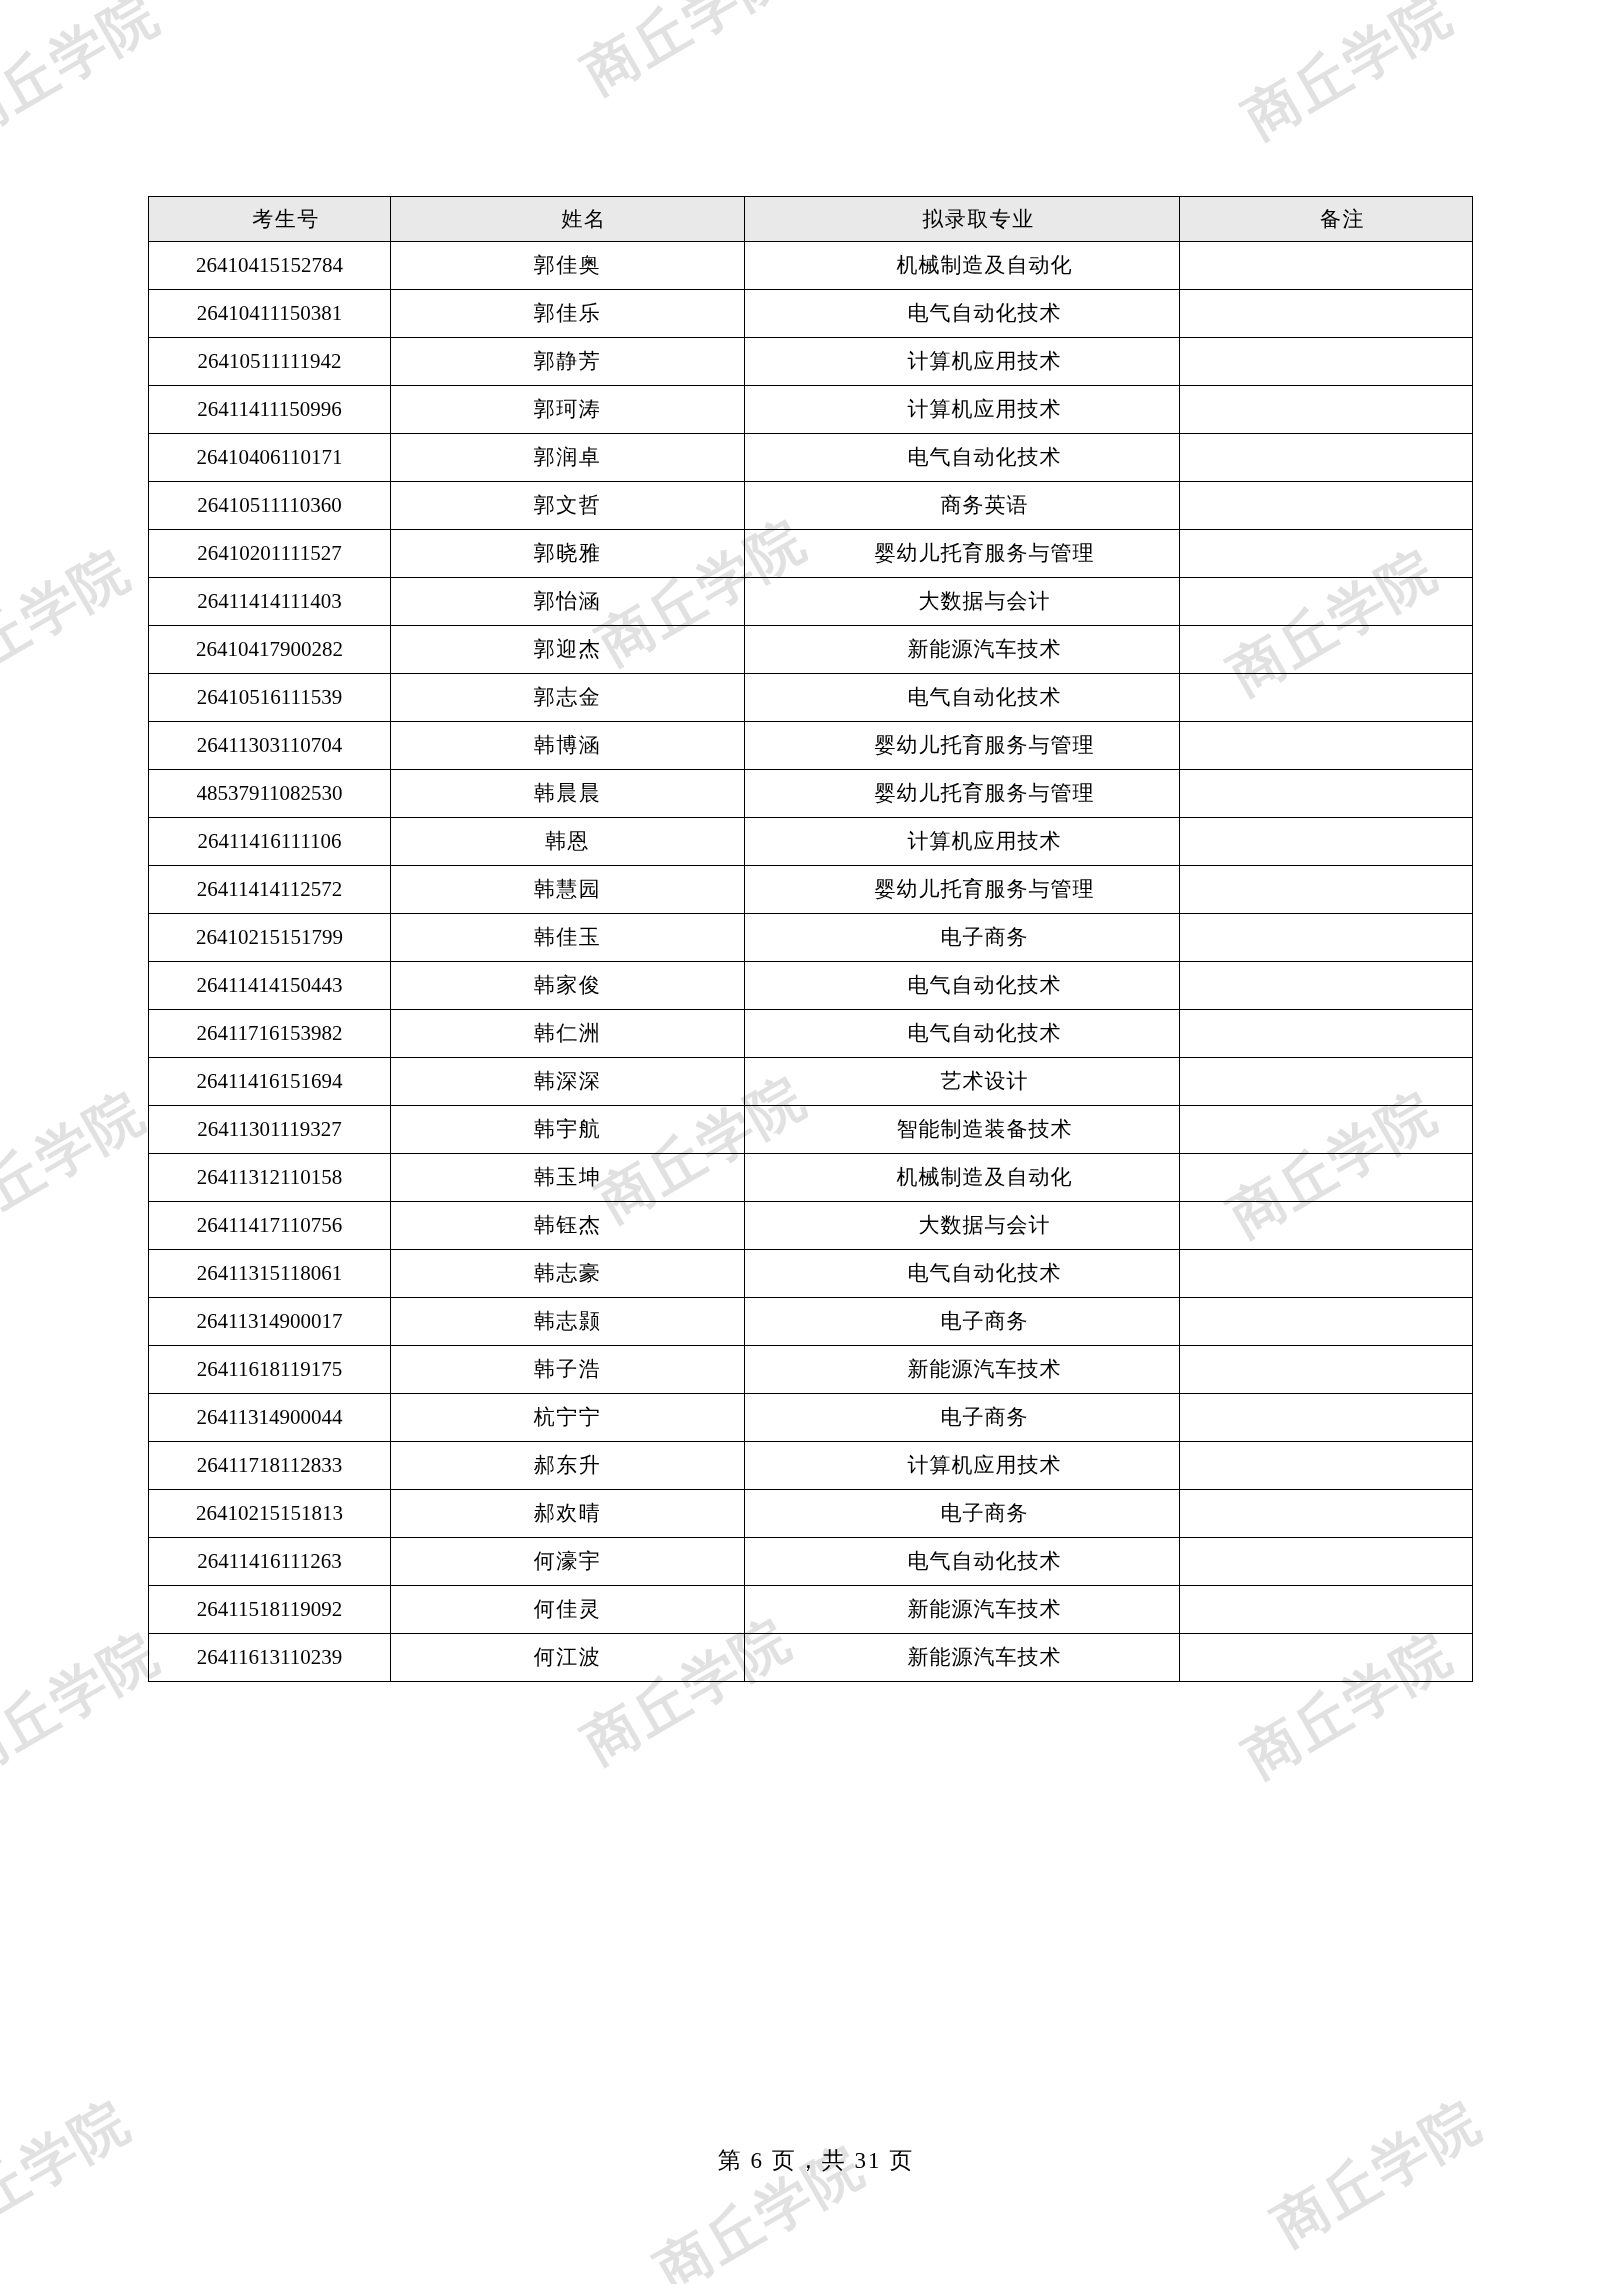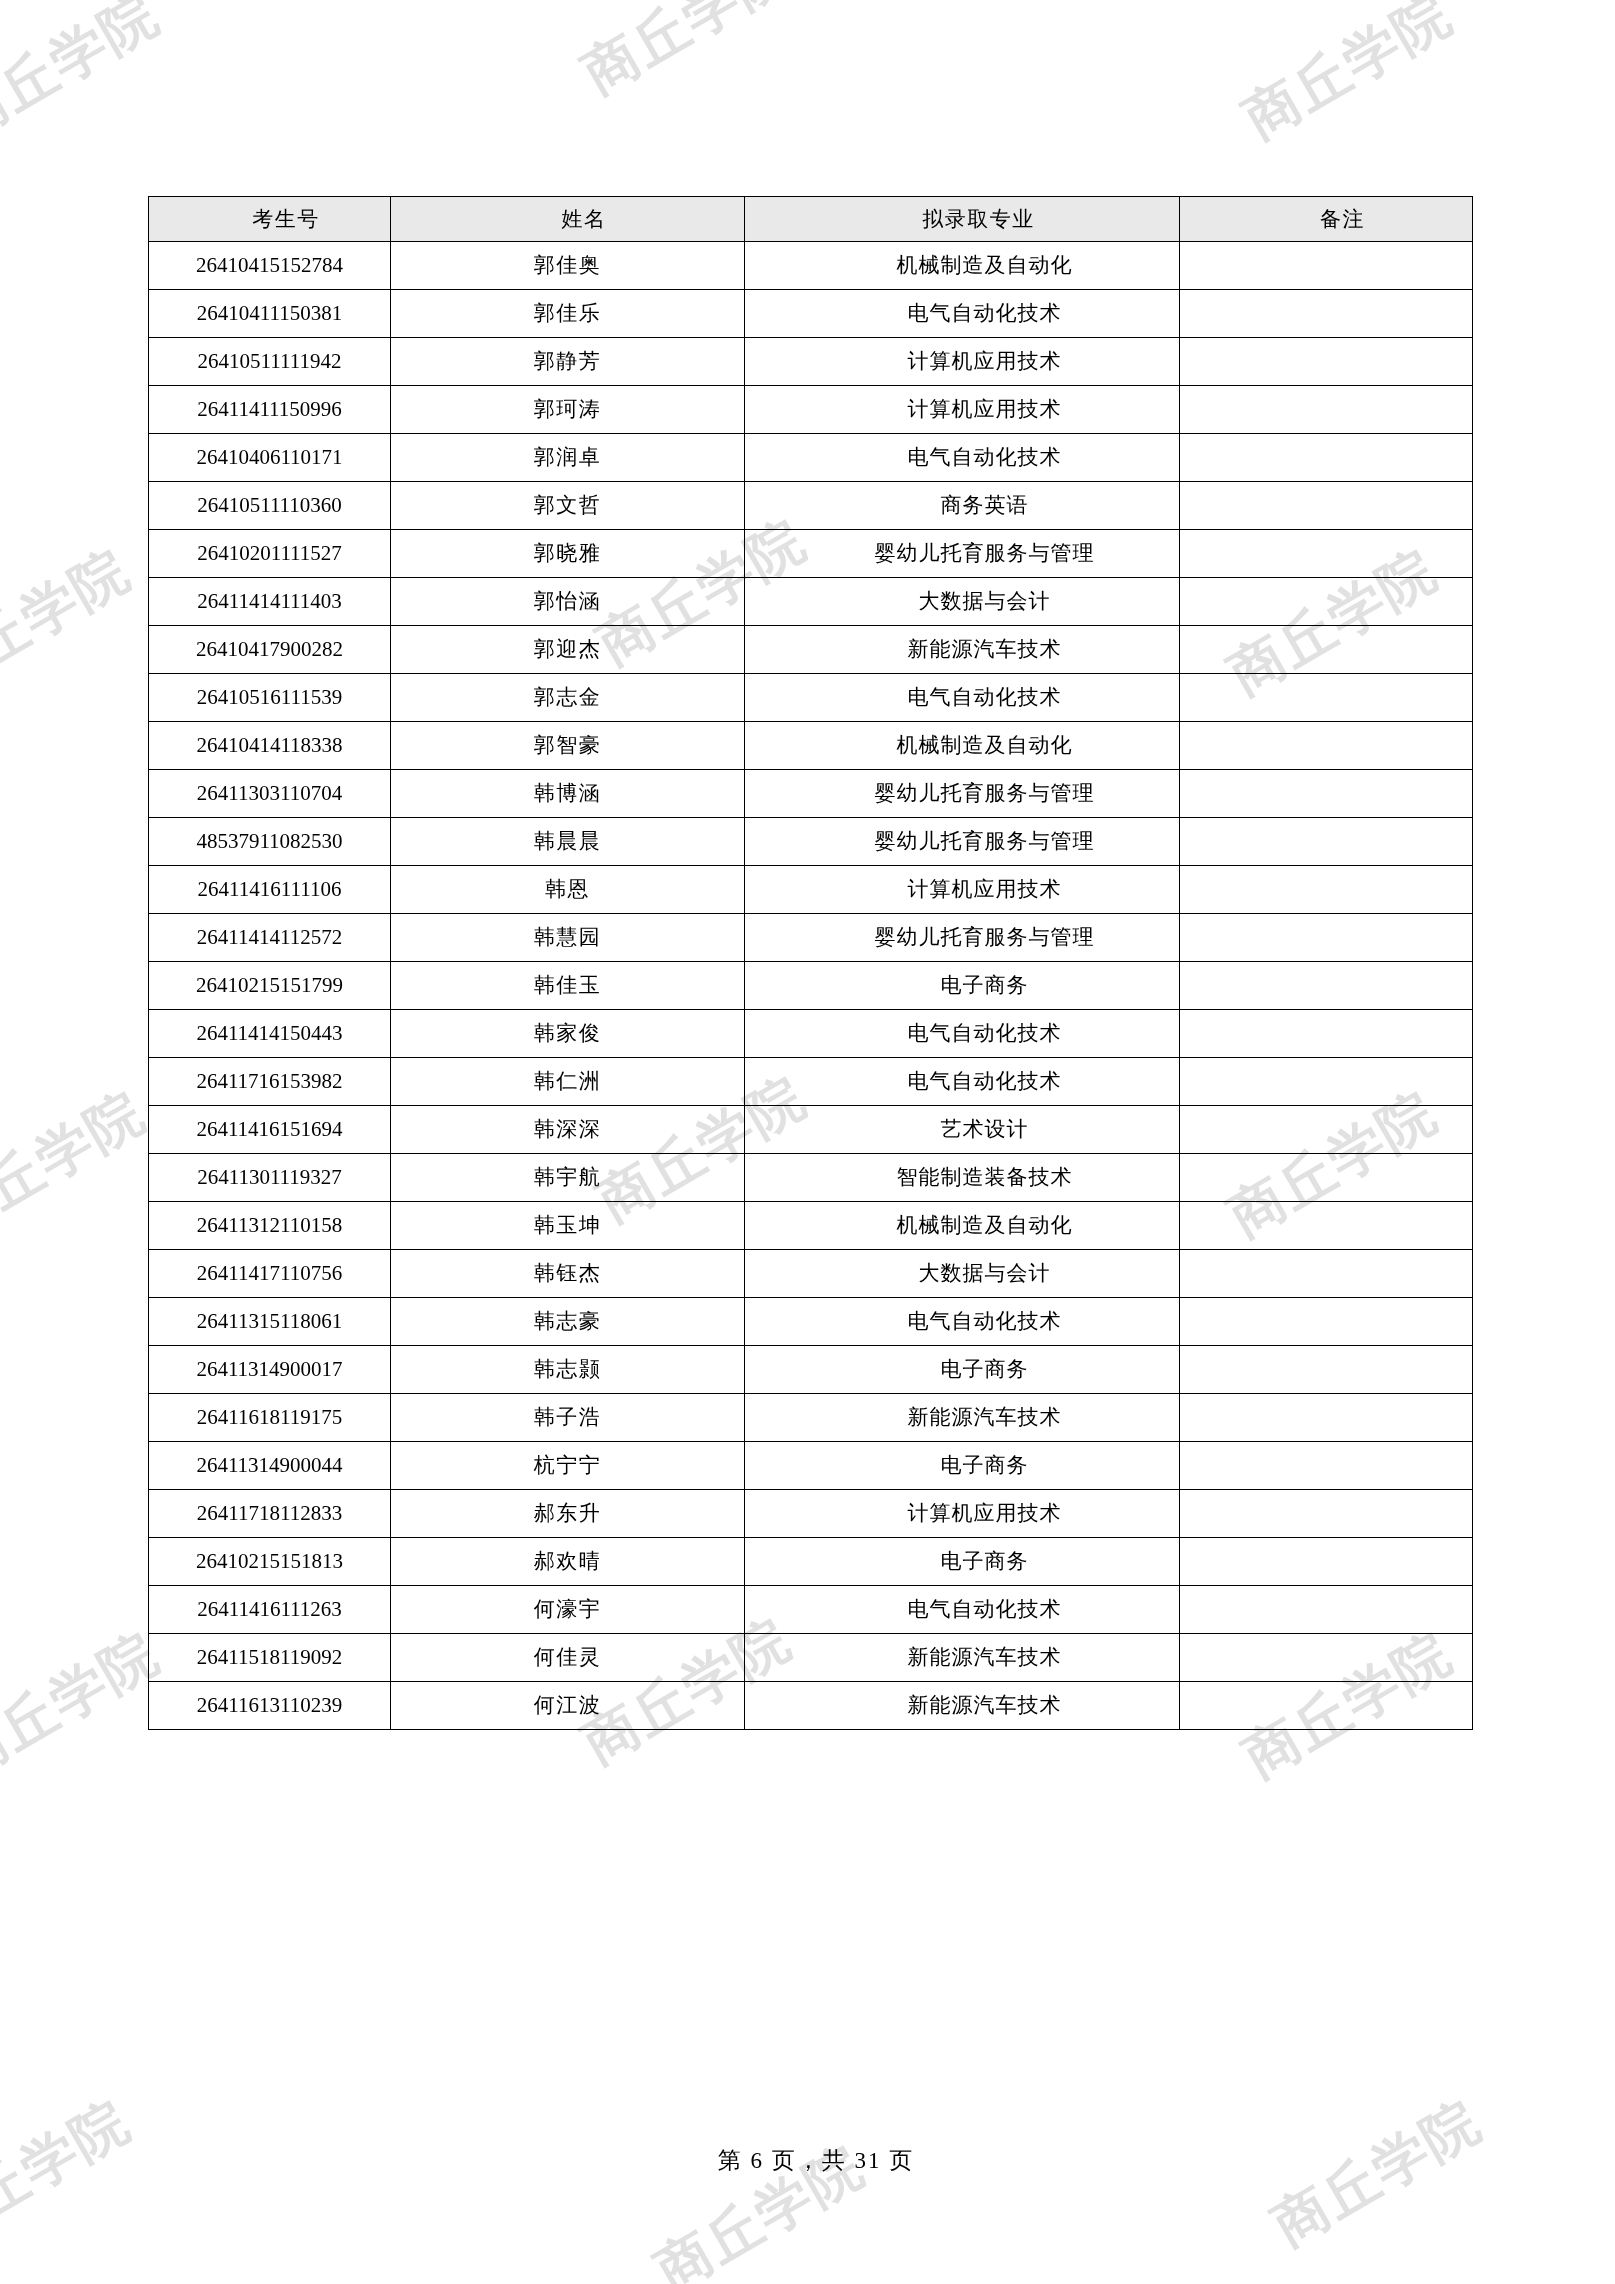--- a/index.html
+++ b/index.html
@@ -200,26 +200,20 @@
             <td class="cell-major">新能源汽车技术</td>
             <td class="cell-note"></td>
           </tr>
           <tr>
             <td class="cell-id">26410516111539</td>
             <td class="cell-name">郭志金</td>
             <td class="cell-major">电气自动化技术</td>
             <td class="cell-note"></td>
           </tr>
           <tr>
-            <td class="cell-id">26410414118338</td>
-            <td class="cell-name">郭智豪</td>
-            <td class="cell-major">机械制造及自动化</td>
-            <td class="cell-note"></td>
-          </tr>
-          <tr>
             <td class="cell-id">26411303110704</td>
             <td class="cell-name">韩博涵</td>
             <td class="cell-major">婴幼儿托育服务与管理</td>
             <td class="cell-note"></td>
           </tr>
           <tr>
             <td class="cell-id">48537911082530</td>
             <td class="cell-name">韩晨晨</td>
             <td class="cell-major">婴幼儿托育服务与管理</td>
             <td class="cell-note"></td>

